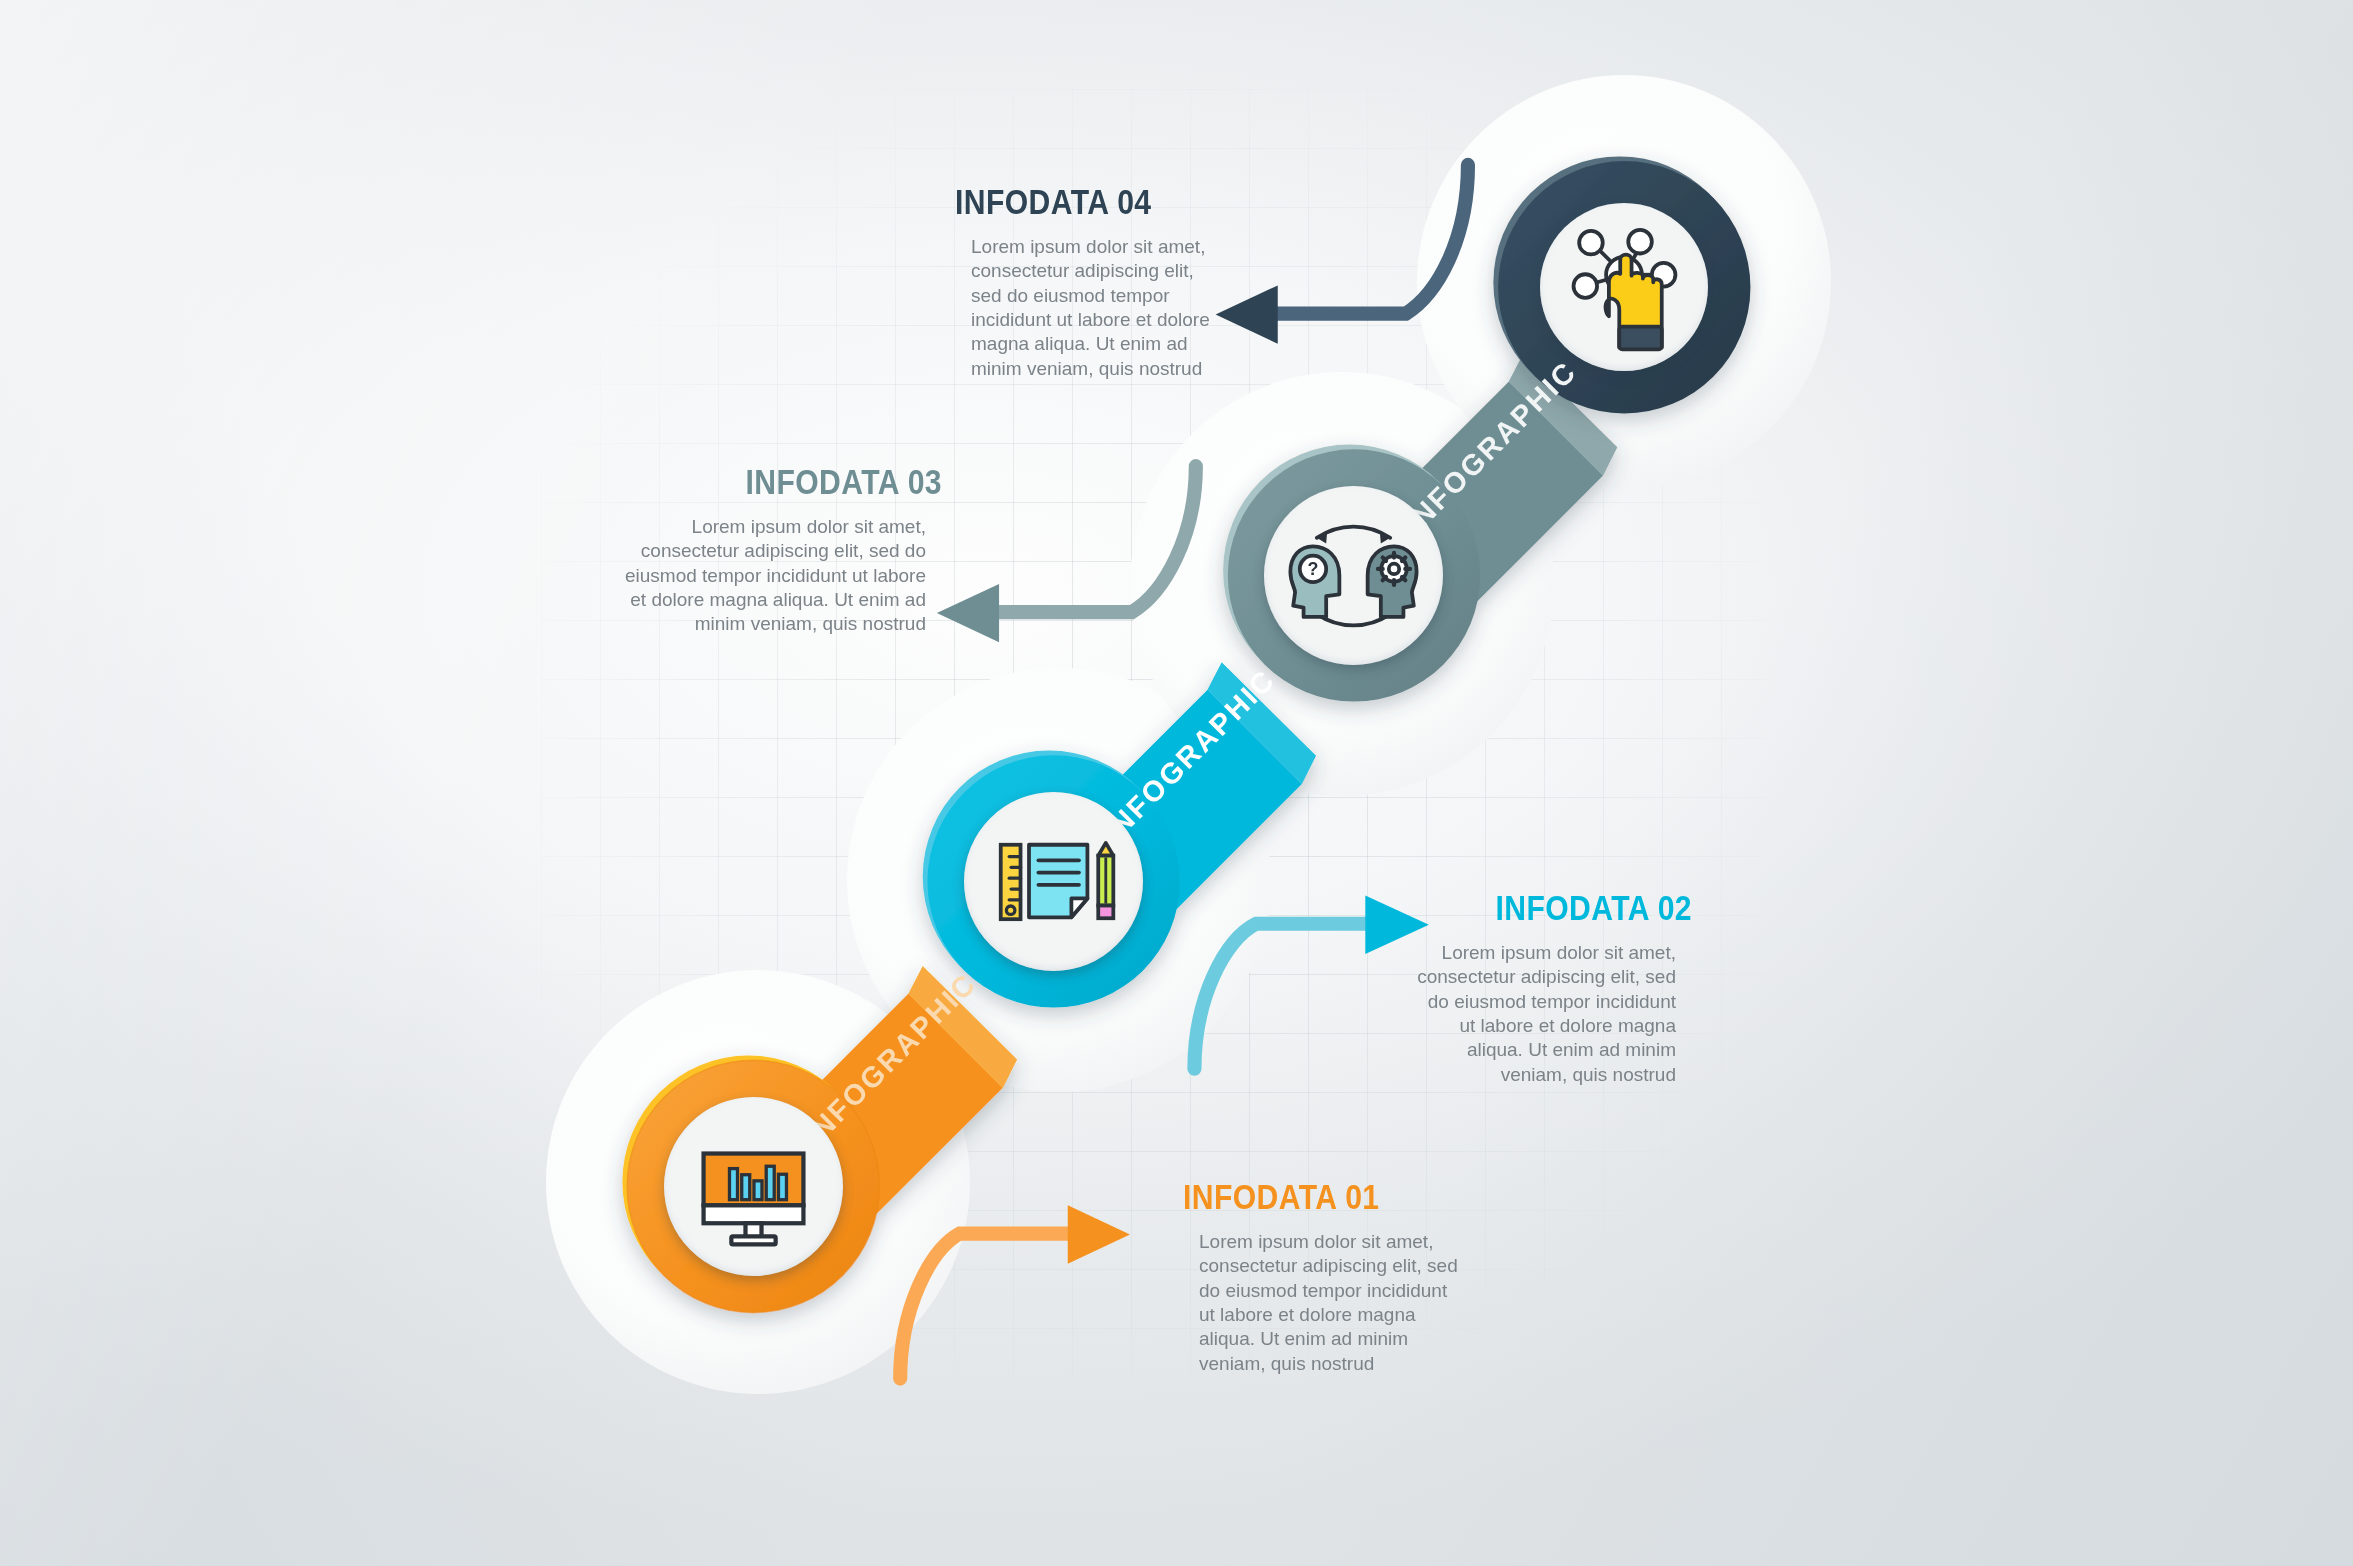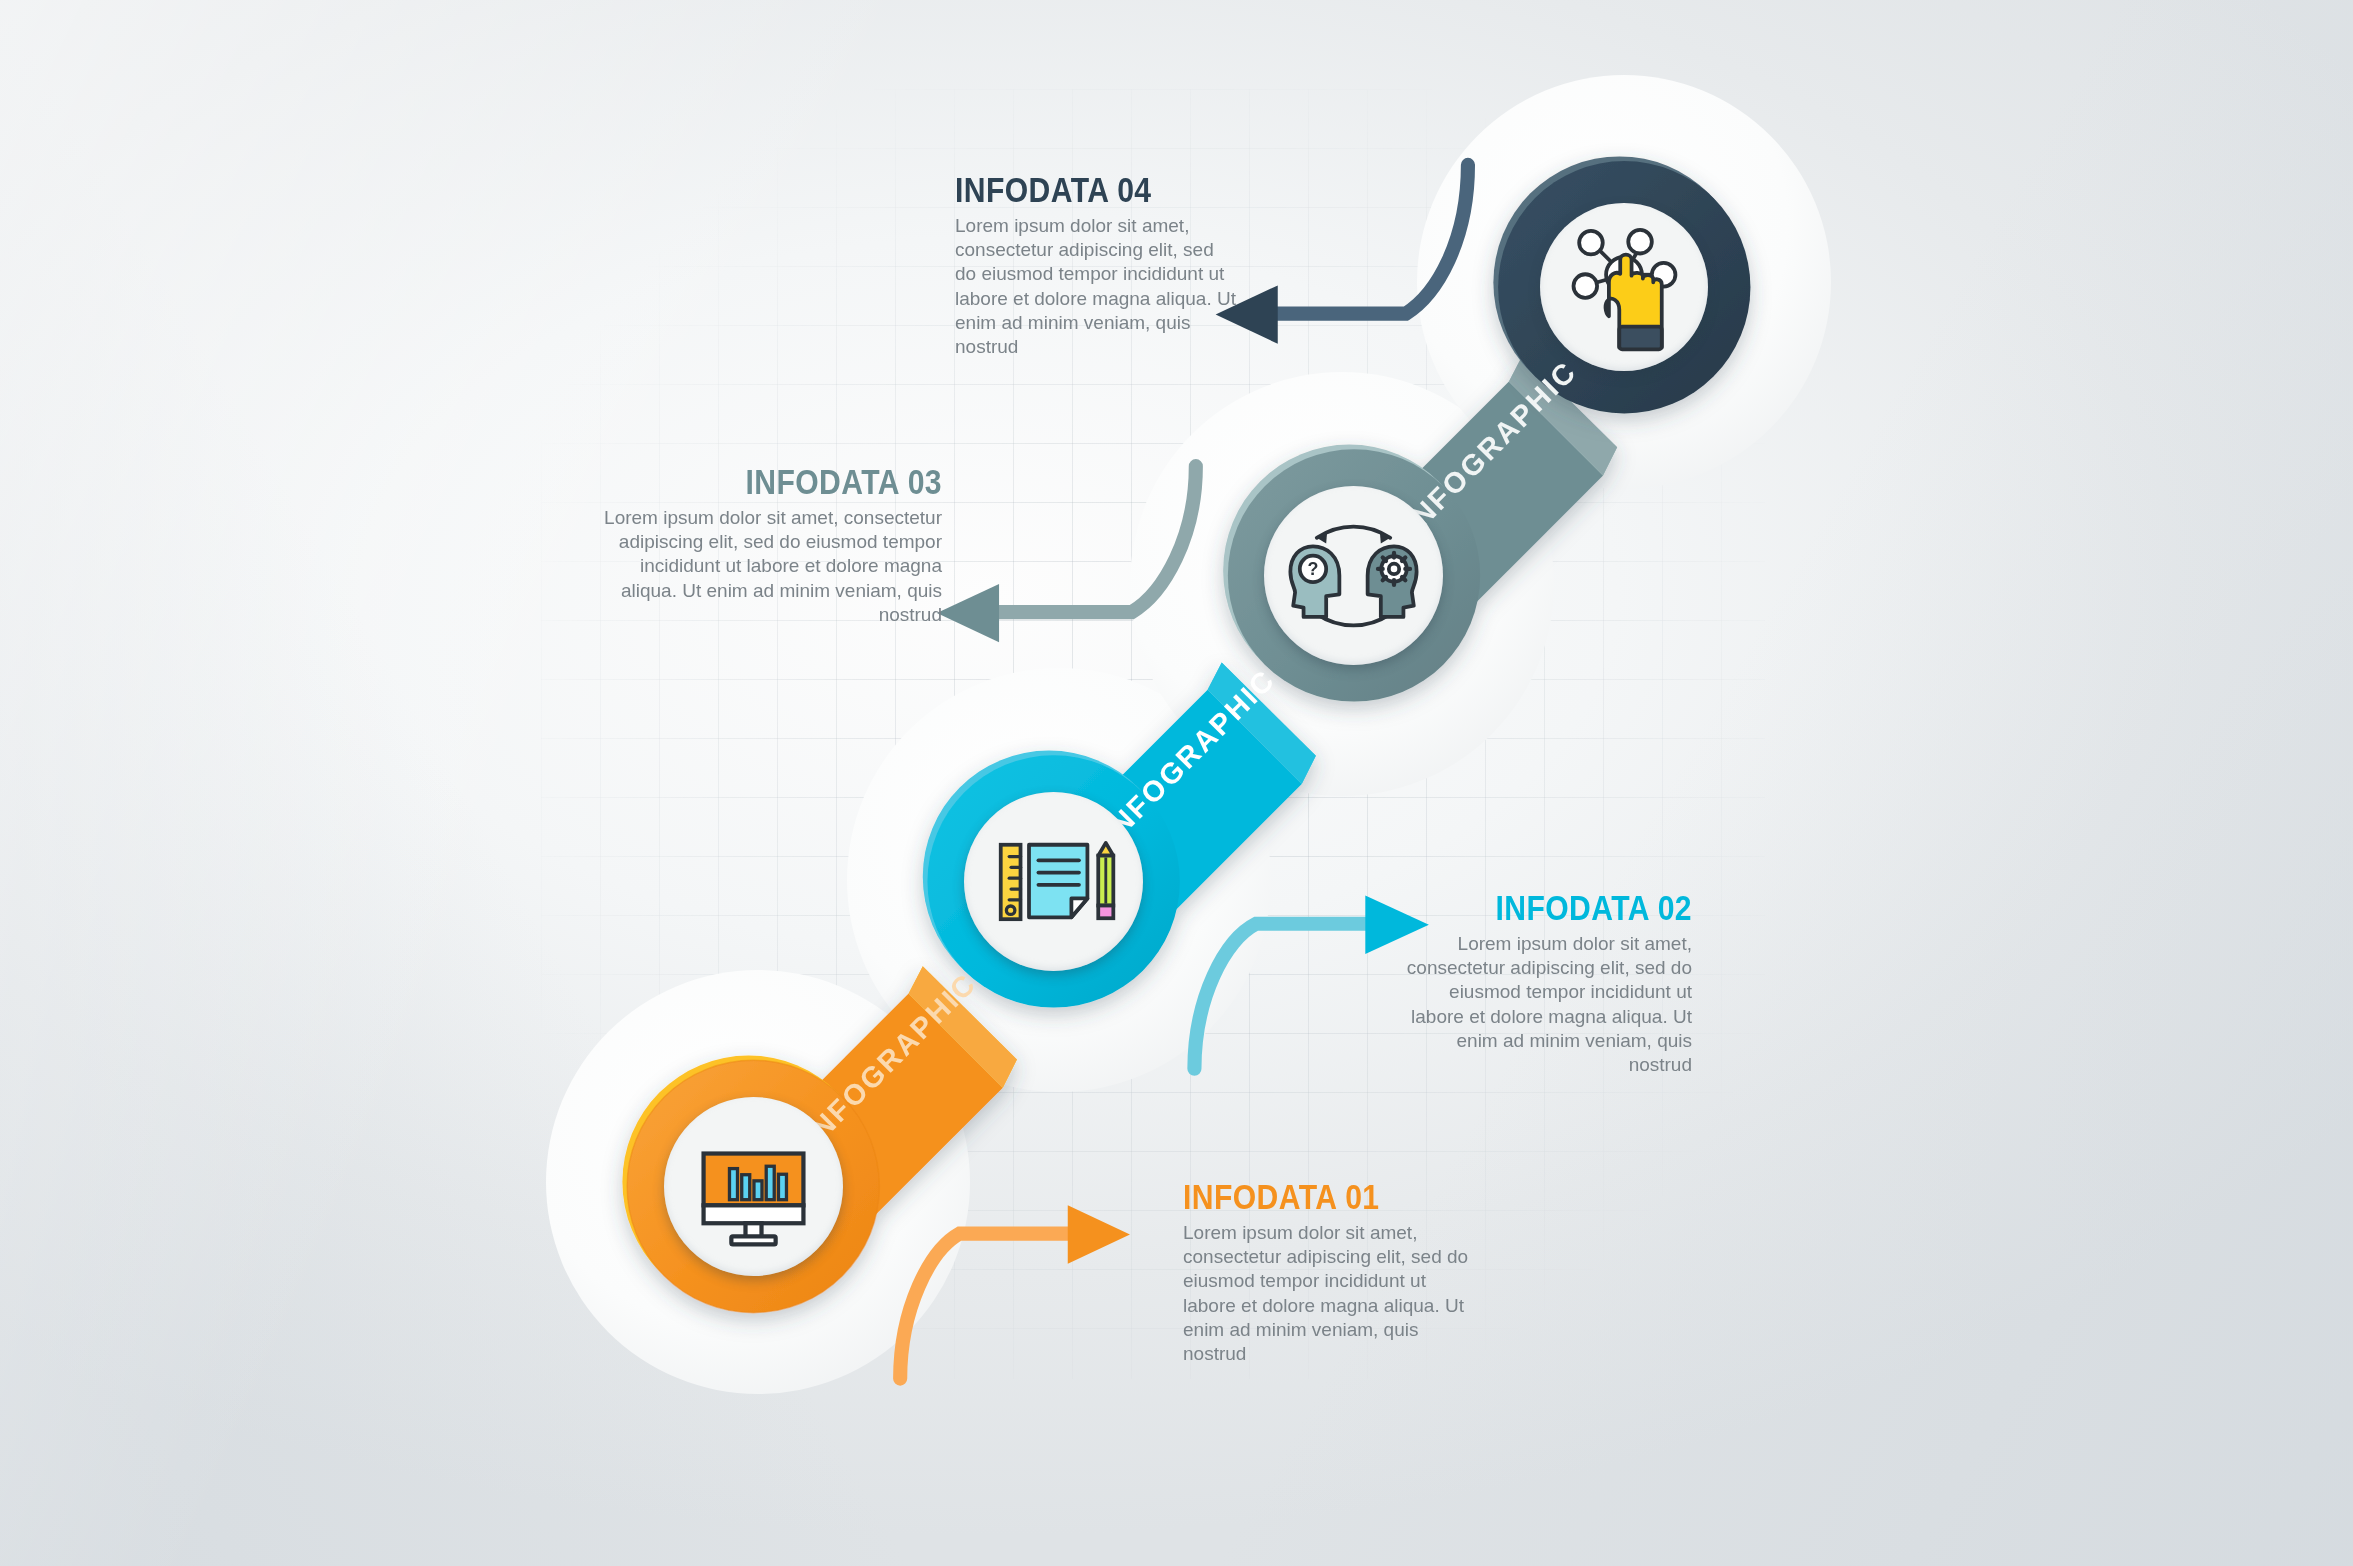--- a/index.html
+++ b/index.html
@@ -49,21 +49,21 @@
     font-family:"Liberation Sans Narrow","Liberation Sans",sans-serif;
     font-weight:700;
     font-size:35px;
     letter-spacing:0.5px;
     line-height:1;
     transform:scaleX(.86);
   }
   .tblock h2.ta-left{transform-origin:left center;}
   .tblock h2.ta-right{transform-origin:right center;}
   .tblock p{
-    margin:0;
+    margin:16px;
     font-size:19px;
     line-height:1.28;
     color:#7b8389;
     font-family:"Liberation Sans",sans-serif;
   }
   .ta-left{text-align:left;}
   .ta-right{text-align:right;}
 
   
   .iconplate{position:absolute;border-radius:50%;background:#f3f5f5;
@@ -283,21 +283,21 @@
       </g>
 
       <path d="M168 306 V226 C168 206,152 198,144 206 C136 214,138 232,146 240
                L146 168 C146 152,160 144,170 150 L170 120 C170 106,194 106,194 120
                L194 154 C194 146,218 146,218 156 L218 160 C218 150,240 150,240 162
                L240 168 C240 158,258 160,258 172 L258 306 Z" fill="#FCCD18" stroke="#2B3239" stroke-width="8" stroke-linejoin="round"></path>
       <rect x="168" y="262" width="90" height="48" rx="6" fill="#3B4E5F" stroke="#2B3239" stroke-width="8"></rect>
     </svg>
   </div>
 
-  <div class="tblock ta-left" style="left:955px;top:172px;width:282px;">
+  <div class="tblock ta-left" style="left:955px;top:184px;width:282px;">
     <h2 class="ta-left" style="color:#2E4354;">INFODATA 04</h2>
     <p>Lorem ipsum dolor sit amet, consectetur adipiscing elit, sed do eiusmod tempor incididunt ut labore et dolore magna aliqua. Ut enim ad minim veniam, quis nostrud</p>
   </div>
 
   <div class="tblock ta-right" style="left:603px;top:464px;width:339px;">
     <h2 class="ta-right" style="color:#6E8E93;">INFODATA 03</h2>
     <p>Lorem ipsum dolor sit amet, consectetur adipiscing elit, sed do eiusmod tempor incididunt ut labore et dolore magna aliqua. Ut enim ad minim veniam, quis nostrud</p>
   </div>
 
   <div class="tblock ta-right" style="left:1400px;top:890px;width:292px;">

